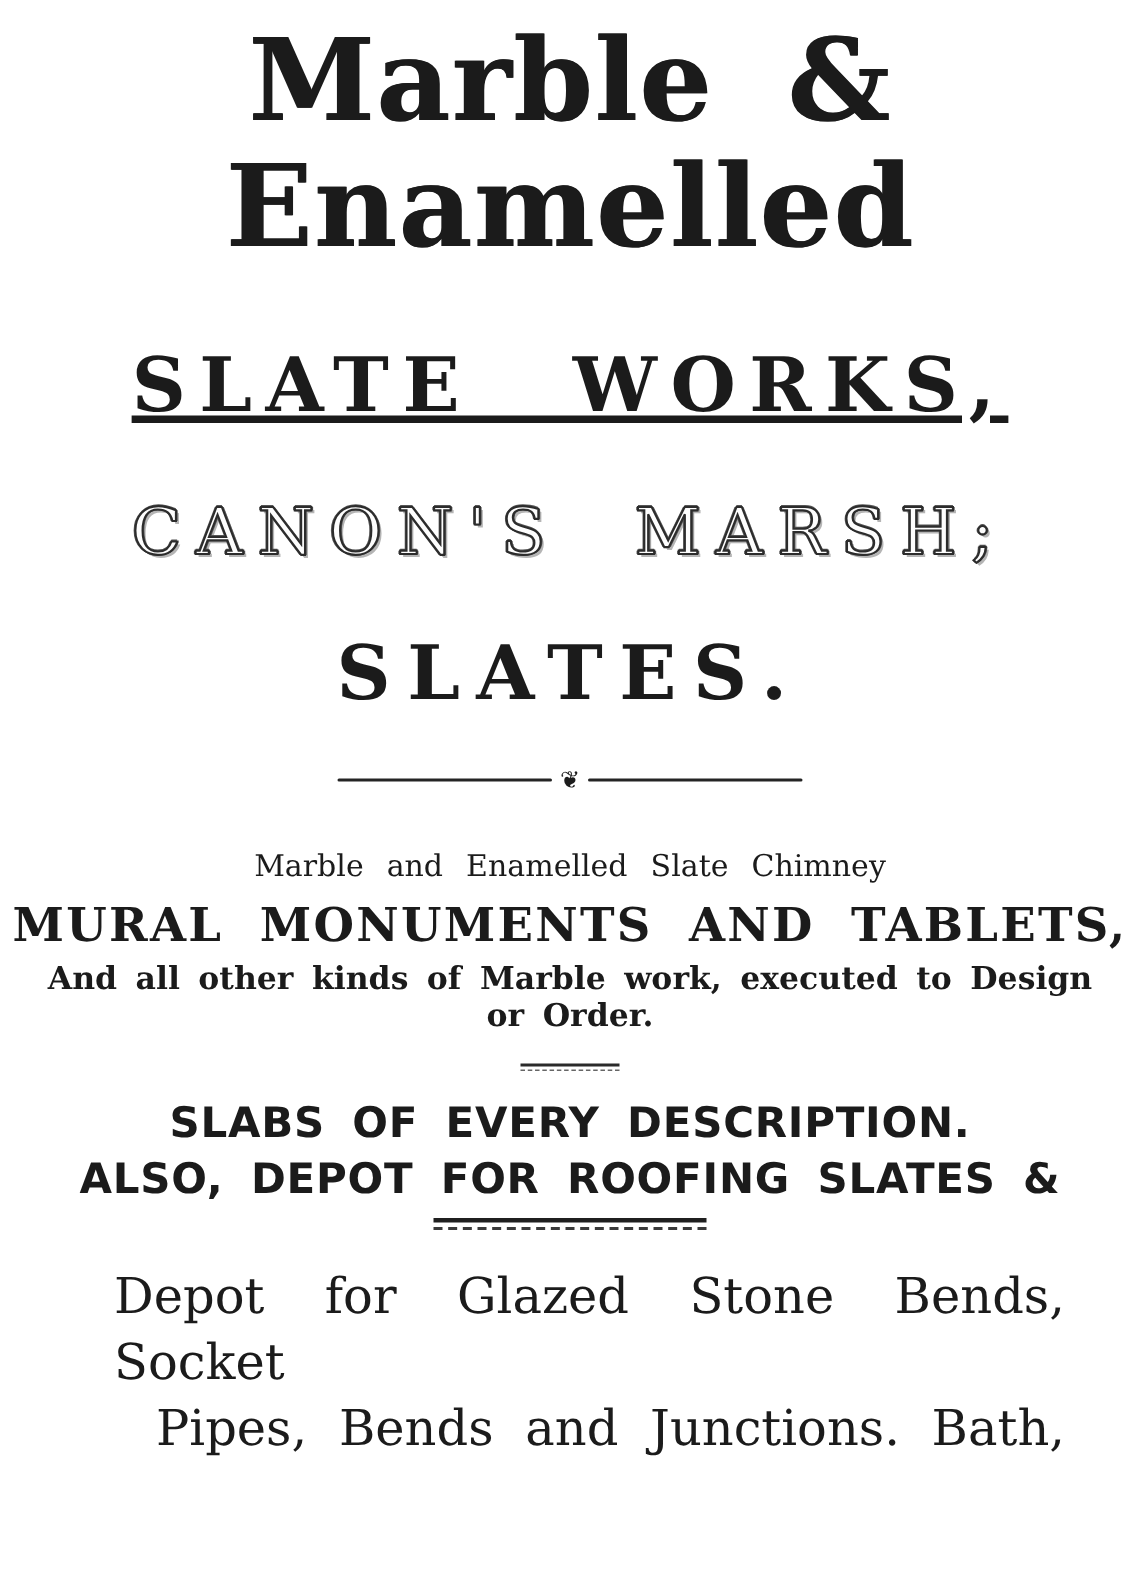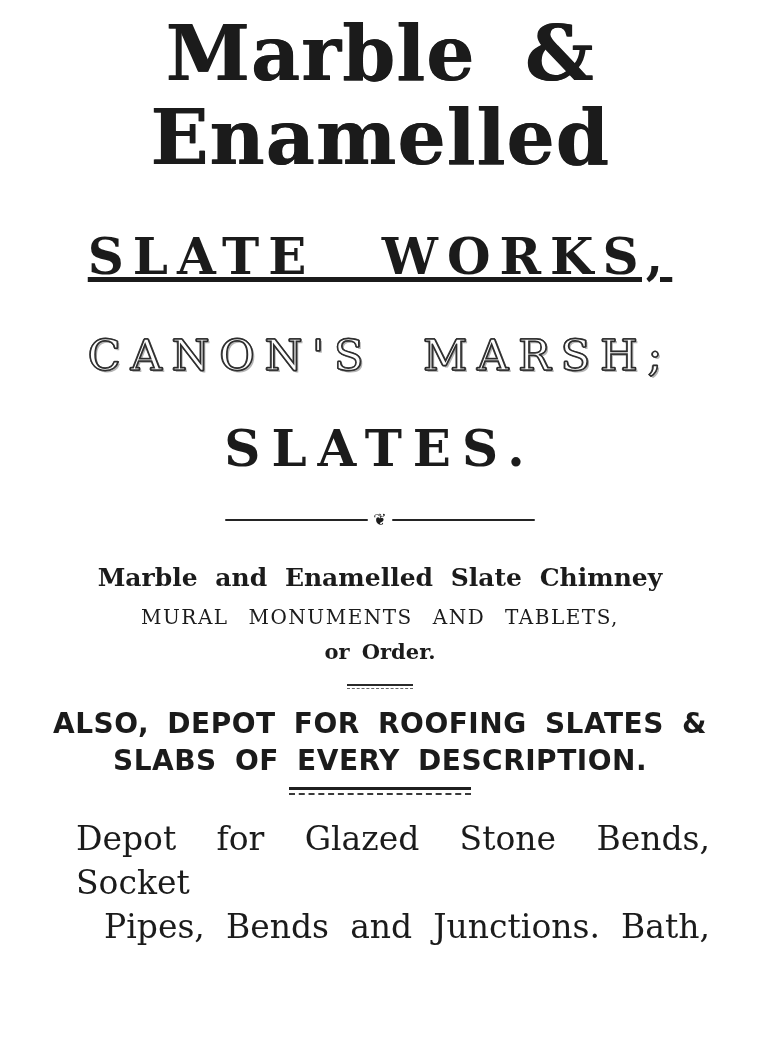--- a/index.html
+++ b/index.html
@@ -101,30 +101,30 @@
     width: 182px;
     height: 3px;
     margin: 8px auto 0;
     border-top: 3px solid #1f1f1f;
     border-bottom: 2px dashed #3a3a3a;
   }
 
   
   .chimney {
     margin: 30px 0 0;
-    font-size: 25px;
+    font-size: 20px;
     line-height: 39px;
-    font-weight: bold;
+    font-weight: normal;
     word-spacing: 9px;
   }
   .mural {
     margin: 4px 0 0;
-    font-size: 20px;
+    font-size: 31px;
     line-height: 32px;
-    font-weight: normal;
+    font-weight: bold;
     letter-spacing: 1.5px;
     word-spacing: 12px;
   }
   .marble-note {
     margin: 6px 0 0;
     font-size: 21px;
     line-height: 25px;
     font-weight: bold;
     word-spacing: 5px;
   }
@@ -172,28 +172,29 @@
     <span class="rule-line"></span>
   </div>
 
   <p class="chimney">
     <span class="line" style="display:block">Marble and Enamelled Slate Chimney</span>
   </p>
 
   <p class="mural">MURAL MONUMENTS AND TABLETS,</p>
 
   <p class="marble-note">
+    <span style="display:block">And all other kinds of Marble work, executed to Design</span>
     <span style="display:block">or Order.</span>
   </p>
 
   <div class="small-rule"></div>
 
   <p class="roofing">
+    <span style="display:block">SLABS OF EVERY DESCRIPTION.</span>
     <span style="display:block">ALSO, DEPOT FOR ROOFING SLATES &amp;</span>
-    <span style="display:block">SLABS OF EVERY DESCRIPTION.</span>
   </p>
 
   <div class="double-rule"></div>
 
   <p class="depot">
     <span class="line first" style="display:block">Depot for Glazed Stone Bends, Socket</span>
     <span class="line" style="display:block">Pipes, Bends and Junctions. Bath,</span>
 
   </p>
 

